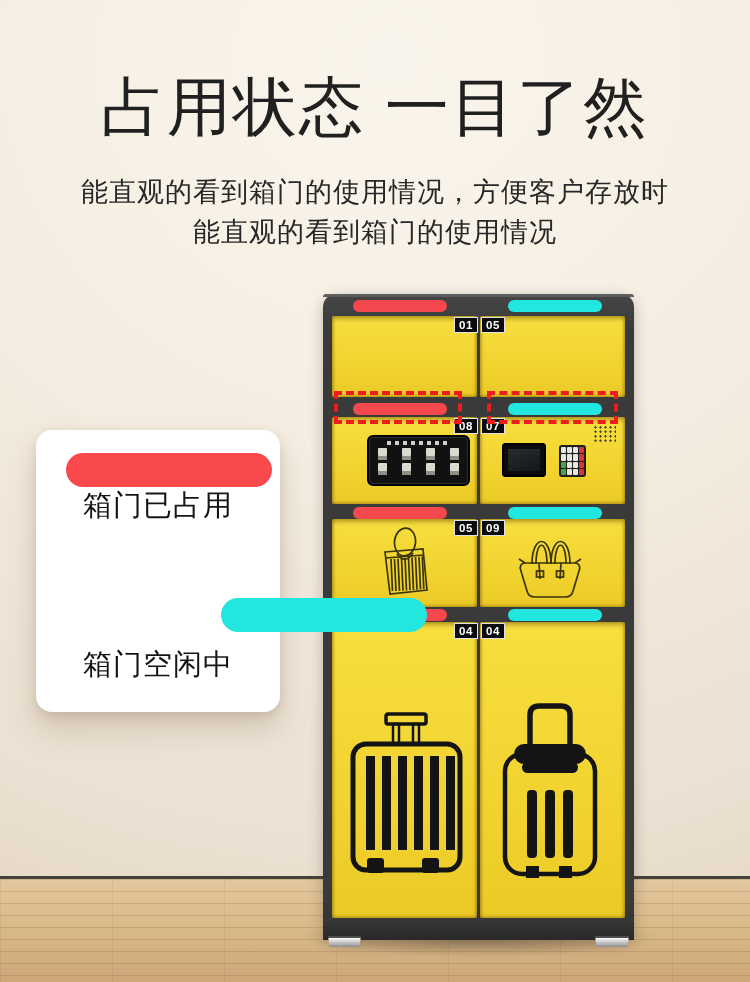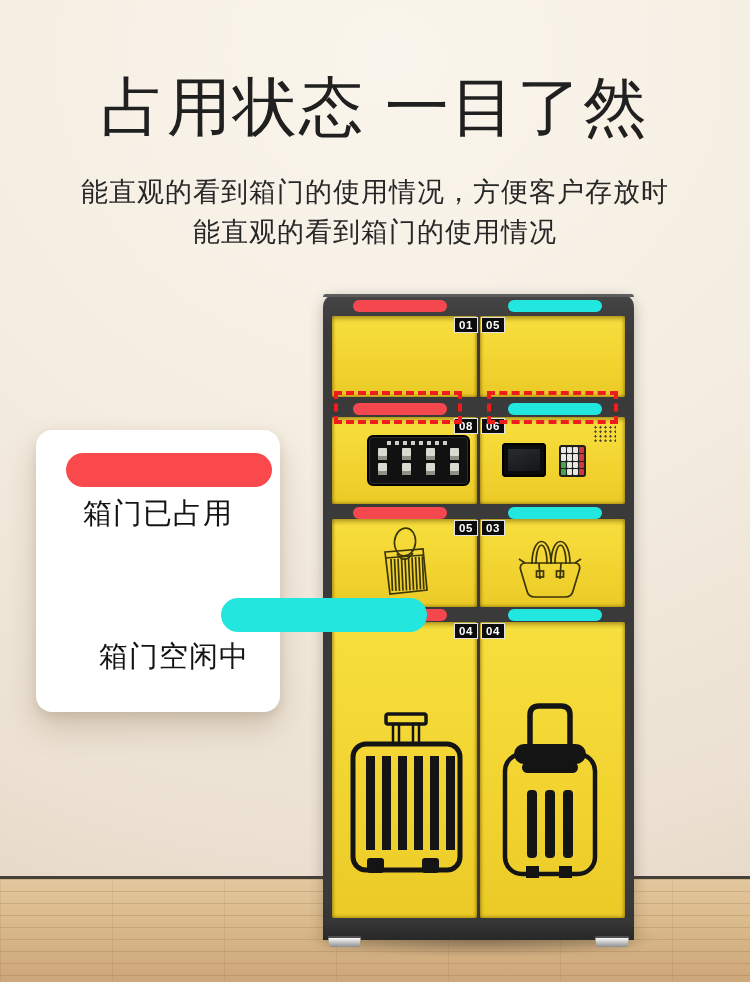--- a/index.html
+++ b/index.html
@@ -31,22 +31,22 @@
   }
   
   .legend{
     position:absolute;left:36px;top:430px;width:244px;height:282px;background:#ffffff;border-radius:16px;
     box-shadow:0 16px 30px rgba(140,115,90,.30), 0 4px 10px rgba(140,115,90,.18);z-index:3;
   }
   .legend .pill{position:absolute;left:19px;width:206px;height:34px;border-radius:17px;}
   .legend .pill.red{top:23px;background:#f9494d;}
   .legend .pill.cyan{top:168px;background:#23e7de;}
   .legend .lab{position:absolute;left:0;width:100%;text-align:center;font-size:29px;color:#141414;letter-spacing:1px;}
-  .legend .lab.l1{top:64px;font-family:Liberation Mono, monospace;}
-  .legend .lab.l2{top:207px;padding-left:16px;}
+  .legend .lab.l1{top:56px;font-family:Liberation Mono, monospace;}
+  .legend .lab.l2{top:215px;}
   
   .locker{
     position:absolute;left:323px;top:294px;width:311px;height:646px;background:linear-gradient(180deg,#454545,#3a3a3a 6%,#3a3a3a 94%,#2e2e2e);
     border-radius:13px;z-index:2;box-shadow:0 4px 14px rgba(60,48,35,.30);
   }
   .locker::before{content:"";position:absolute;left:0;top:0;width:100%;height:3px;background:#5d5d5d;border-radius:3px 3px 0 0;}
   .door{
     position:absolute;width:145px;border-radius:2px;
     background:linear-gradient(180deg,#f7df3e 0%,#f2d431 55%,#ebca26 100%);
     box-shadow:inset 0 3px 4px rgba(105,80,0,.45), inset 0 -2px 3px rgba(105,80,0,.28), inset 2px 0 2px rgba(105,80,0,.15), inset -2px 0 2px rgba(105,80,0,.15);
@@ -126,21 +126,21 @@
     <div class="door dl r1"></div>
     <div class="door dr r1"></div>
     <div class="badge bl b1">01</div>
     <div class="badge br b1">05</div>
 
     <div class="pill red p1"></div>
     <div class="pill cyan p1"></div>
     <div class="door dl r2"></div>
     <div class="door dr r2"></div>
     <div class="badge bl b2">08</div>
-    <div class="badge br b2">06</div>
+    <div class="badge br b2">07</div>
     <div class="ipanel">
       <div class="ip-title"></div>
       <div class="ip-row">
         <div class="ip-cell"></div>
         <div class="ip-cell"></div>
         <div class="ip-cell"></div>
         <div class="ip-cell"></div>
       </div>
       <div class="ip-row">
         <div class="ip-cell"></div>
@@ -170,21 +170,21 @@
         <div class="key"></div>
         <div class="key red"></div>
     </div>
     <div class="speaker"></div>
 
     <div class="pill red p2"></div>
     <div class="pill cyan p2"></div>
     <div class="door dl r3"></div>
     <div class="door dr r3"></div>
     <div class="badge bl b3">05</div>
-    <div class="badge br b3">03</div>
+    <div class="badge br b3">09</div>
     <svg class="tote" width="54" height="70" viewBox="0 0 54 70">
       <g fill="none" stroke="#3b3508" stroke-width="1.7">
         <ellipse cx="27" cy="15" rx="10.5" ry="14" transform="rotate(6 27 15)"></ellipse>
         <path d="M7 25 L45 22 L49 63 L12 67 Z"></path>
         <path d="M7.6 31 L45.8 28"></path>
         <path d="M19 27 q8 11 16 -1"></path>
         <path d="M13 32 L14.5 64 M16.5 32 L18 64 M20 31.6 L21.5 64 M23.5 31.3 L25 63.7 M27 31 L28.5 63.5 M30.5 30.7 L32 63.2 M34 30.4 L35.5 63 M37.5 30 L39 62.7 M41 29.7 L42.5 62.4 M44.3 29.4 L45.8 62"></path>
       </g>
     </svg>
     <svg class="handbag" width="70" height="73" viewBox="0 0 70 73">

